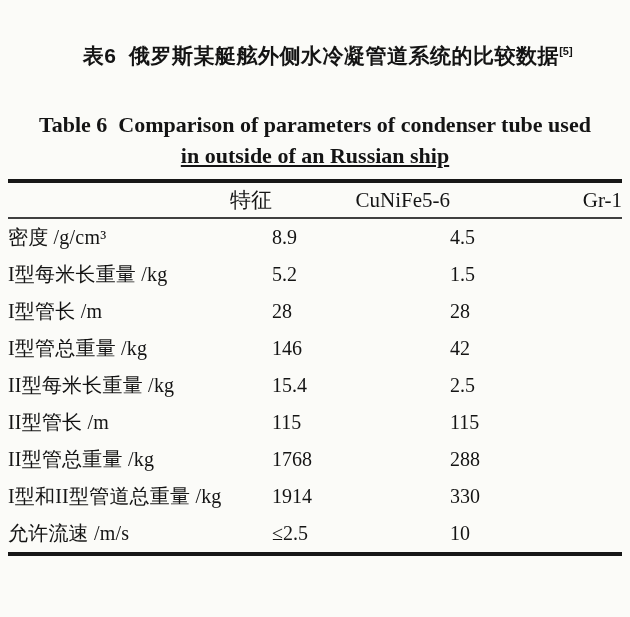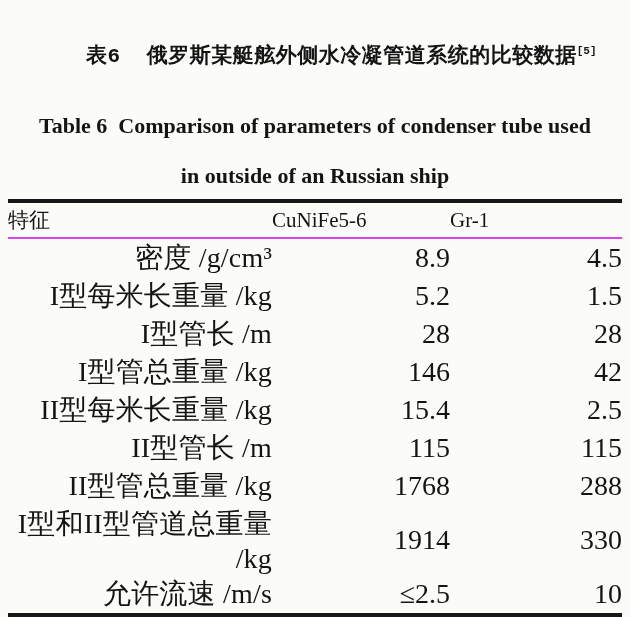--- a/index.html
+++ b/index.html
@@ -13,21 +13,21 @@
     color: #141414;
     font-family: "Liberation Serif", "DejaVu Serif", serif;
     overflow: hidden;
   }
   .page {
     width: 614px;
     padding: 8px 8px 0 8px;
   }
   .title-cn {
     text-align: center;
-    font-family: Liberation Mono, monospace;
+    font-family: Liberation Sans, sans-serif;
     font-weight: 700;
     font-size: 21px;
     line-height: 29px;
     white-space: pre-wrap;
     letter-spacing: 0.5px;
   }
   .title-cn .ref-sup {
     font-size: 11px;
     font-weight: 700;
     vertical-align: 8px;
@@ -36,46 +36,47 @@
   .title-en {
     text-align: center;
     font-family: "Liberation Serif", "DejaVu Serif", serif;
     font-weight: 700;
     font-size: 22px;
     line-height: 30px;
     white-space: pre-wrap;
     margin-top: 11px;
   }
   .title-en.line2 {
-    margin-top: 20px;
+    margin-top: 1px;
+    text-decoration: underline;
   }
   table.cmp {
     width: 614px;
     margin-top: 8px;
     border-collapse: collapse;
     table-layout: fixed;
     border-top: 4px solid #171717;
     border-bottom: 4px solid #171717;
   }
   table.cmp col.c1 { width: 43%; }
   table.cmp col.c2 { width: 29%; }
   table.cmp col.c3 { width: 28%; }
   table.cmp th {
     font-weight: 400;
     font-size: 21px;
     height: 34px;
-    text-align: left;
+    text-align: right;
     vertical-align: middle;
-    border-bottom: 2px solid #d946ef;
+    border-bottom: 2px solid #404040;
     padding: 0;
   }
   table.cmp td {
-    font-size: 28px;
+    font-size: 20px;
     height: 37px;
-    text-align: right;
+    text-align: left;
     vertical-align: middle;
     padding: 0;
   }
   table.cmp td.lbl {
     letter-spacing: 0.2px;
   }
 </style>
 </head>
 <body>
 

